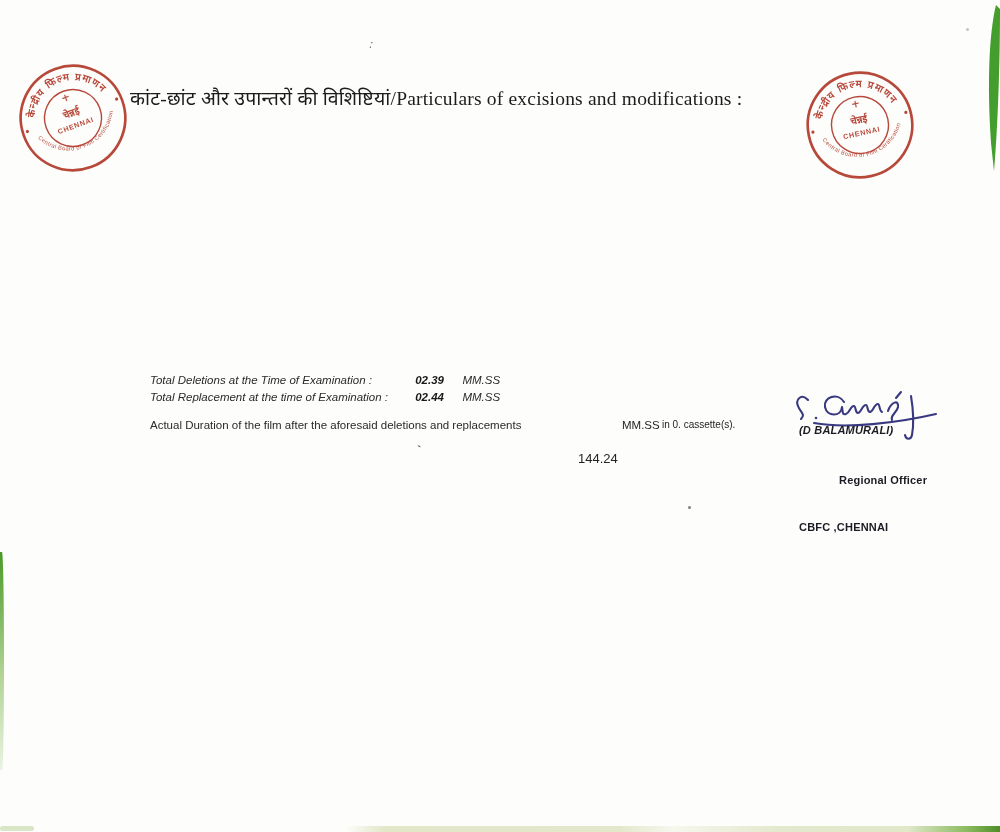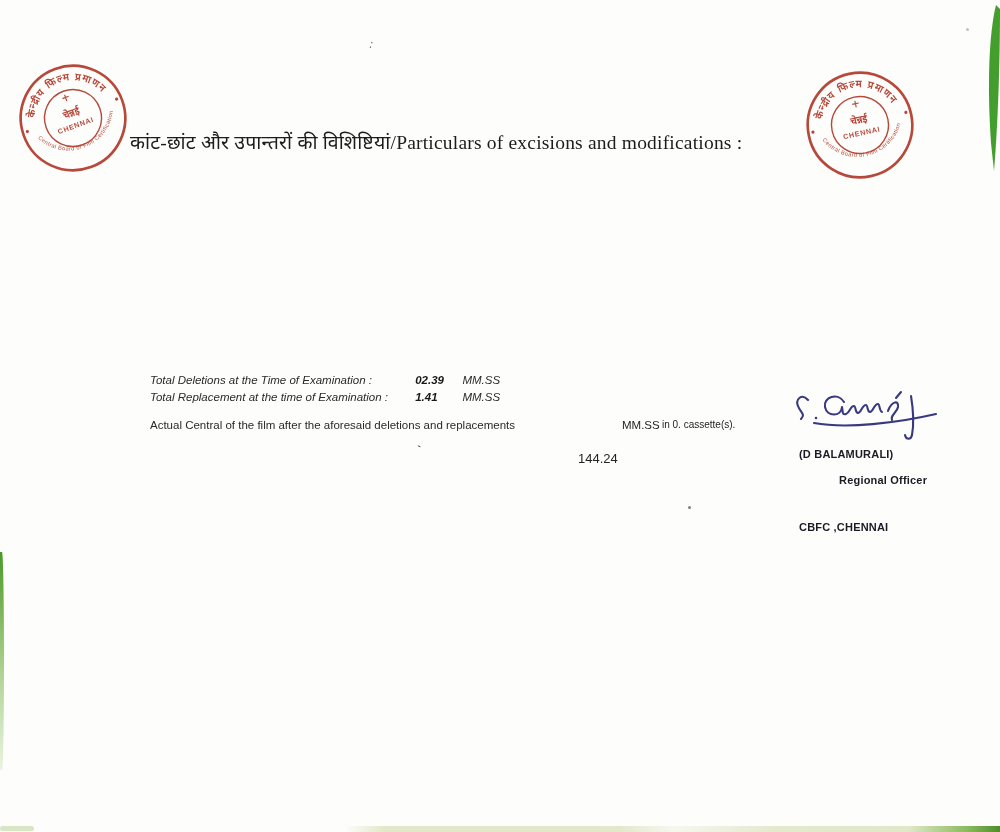--- a/index.html
+++ b/index.html
@@ -4,21 +4,21 @@
 <style>
   html,body{margin:0;padding:0;background:#e8e8e8;}
   #page{
     position:relative;width:1000px;height:832px;margin:0 auto;
     background:#fdfdfb;overflow:hidden;
     font-family:"Liberation Sans",sans-serif;color:#262626;
   }
   .abs{position:absolute;}
   .serif{font-family:"Liberation Serif","DejaVu Serif",serif;}
   .part-title{left:336px;top:50px;width:240px;text-align:center;font-size:17px;color:#1e1e1e;letter-spacing:.3px;}
-  .heading{left:130px;top:84px;font-size:19.5px;color:#1c1c1c;white-space:nowrap;letter-spacing:.2px;margin-top:44px;}
+  .heading{left:130px;top:84px;font-size:19.5px;color:#1c1c1c;white-space:nowrap;letter-spacing:.2px;}
   .stray-colon{left:370px;top:38px;font-size:11px;color:#444;transform:rotate(18deg);}
   .stamp{width:114px;height:114px;opacity:.92;}
   .stamp-left{left:16px;top:61px;transform:rotate(-20deg);}
   .stamp-right{left:803px;top:68px;transform:rotate(-12deg);}
   .exam-row{left:150px;font-size:11.5px;color:#2a2a2a;white-space:nowrap;font-style:italic;}
   .exam-label{display:inline-block;width:262px;}
   .exam-value{display:inline-block;width:40px;font-weight:bold;color:#181818;}
   .exam-unit{display:inline-block;margin-left:4px;}
   .dur-label{left:150px;top:419px;font-size:11.5px;color:#2a2a2a;white-space:nowrap;}
   .dur-value{left:578px;top:419px;font-size:13px;color:#242424;margin-top:32px;}
@@ -87,44 +87,44 @@
     <text x="60" y="71" text-anchor="middle" font-size="7.5" font-weight="bold" letter-spacing=".8" fill="#b23a2b">CHENNAI</text>
   </svg>
 
   <div class="abs exam-row" style="top:374px;">
     <span class="exam-label">Total Deletions at the Time of Examination  :</span>
     <span class="exam-value">02.39</span>
     <span class="exam-unit">MM.SS</span>
   </div>
   <div class="abs exam-row" style="top:391px;">
     <span class="exam-label">Total Replacement at the time of Examination :</span>
-    <span class="exam-value">1.41</span>
+    <span class="exam-value">02.44</span>
     <span class="exam-unit">MM.SS</span>
   </div>
 
-  <div class="abs dur-label">Actual Central of the film after the aforesaid deletions and replacements</div>
+  <div class="abs dur-label">Actual Duration of the film after the aforesaid deletions and replacements</div>
   <div class="abs dur-value">144.24</div>
   <div class="abs dur-unit">MM.SS</div>
   <div class="abs dur-note">in 0. cassette(s).</div>
 
   <div class="abs tick">`</div>
 
   <svg class="abs" style="left:792px;top:388px;" width="155" height="55" viewBox="0 0 155 55">
     <g stroke="#2b2b78" stroke-width="2.1" fill="none" stroke-linecap="round" stroke-linejoin="round" opacity=".93">
       <path d="M16,12 C10,5 3,11 6,18 C8,24 14,26 9,31"></path>
       <circle cx="24" cy="30" r="1.3" fill="#2b2b78" stroke="none"></circle>
       <path d="M52,14 C46,4 31,9 33,19 C35,29 49,29 50,19 C51,24 50,27 54,26 C58,25 58,18 62,18 C64,18 63,25 66,25 C69,25 70,17 74,17 C76,17 75,24 78,24 C81,24 82,16 86,16 C88,16 87,23 90,24"></path>
       <path d="M96,23 C99,14 107,11 106,19 C105,25 98,27 100,32"></path>
       <path d="M104,10 L109,4"></path>
       <path d="M22,35 C55,41 105,35 144,26"></path>
       <path d="M119,8 C121,20 122,36 120,47 C119,52 114,52 113,47"></path>
     </g>
   </svg>
 
-  <div class="abs sig-line" style="top:448px;">(D BALAMURALI)</div>
+  <div class="abs sig-line" style="top:424px;font-style:italic;">(D BALAMURALI)</div>
   <div class="abs sig-line" style="top:474px;margin-left:40px;">Regional Officer</div>
   <div class="abs sig-line" style="top:485px;margin-top:36px;">CBFC ,CHENNAI</div>
 
   <div class="abs speck" style="left:688px;top:506px;"></div>
   <div class="abs speck" style="left:966px;top:28px;opacity:.35;"></div>
 
   <svg class="abs" style="left:985px;top:5px;" width="15" height="170" viewBox="0 0 15 170">
     <path d="M11,0 C4,28 2,80 6,138 L9,166 C13,118 15,55 15,4 Z" fill="#2f9417" opacity=".9"></path>
   </svg>
   <div class="abs green-left"></div>

